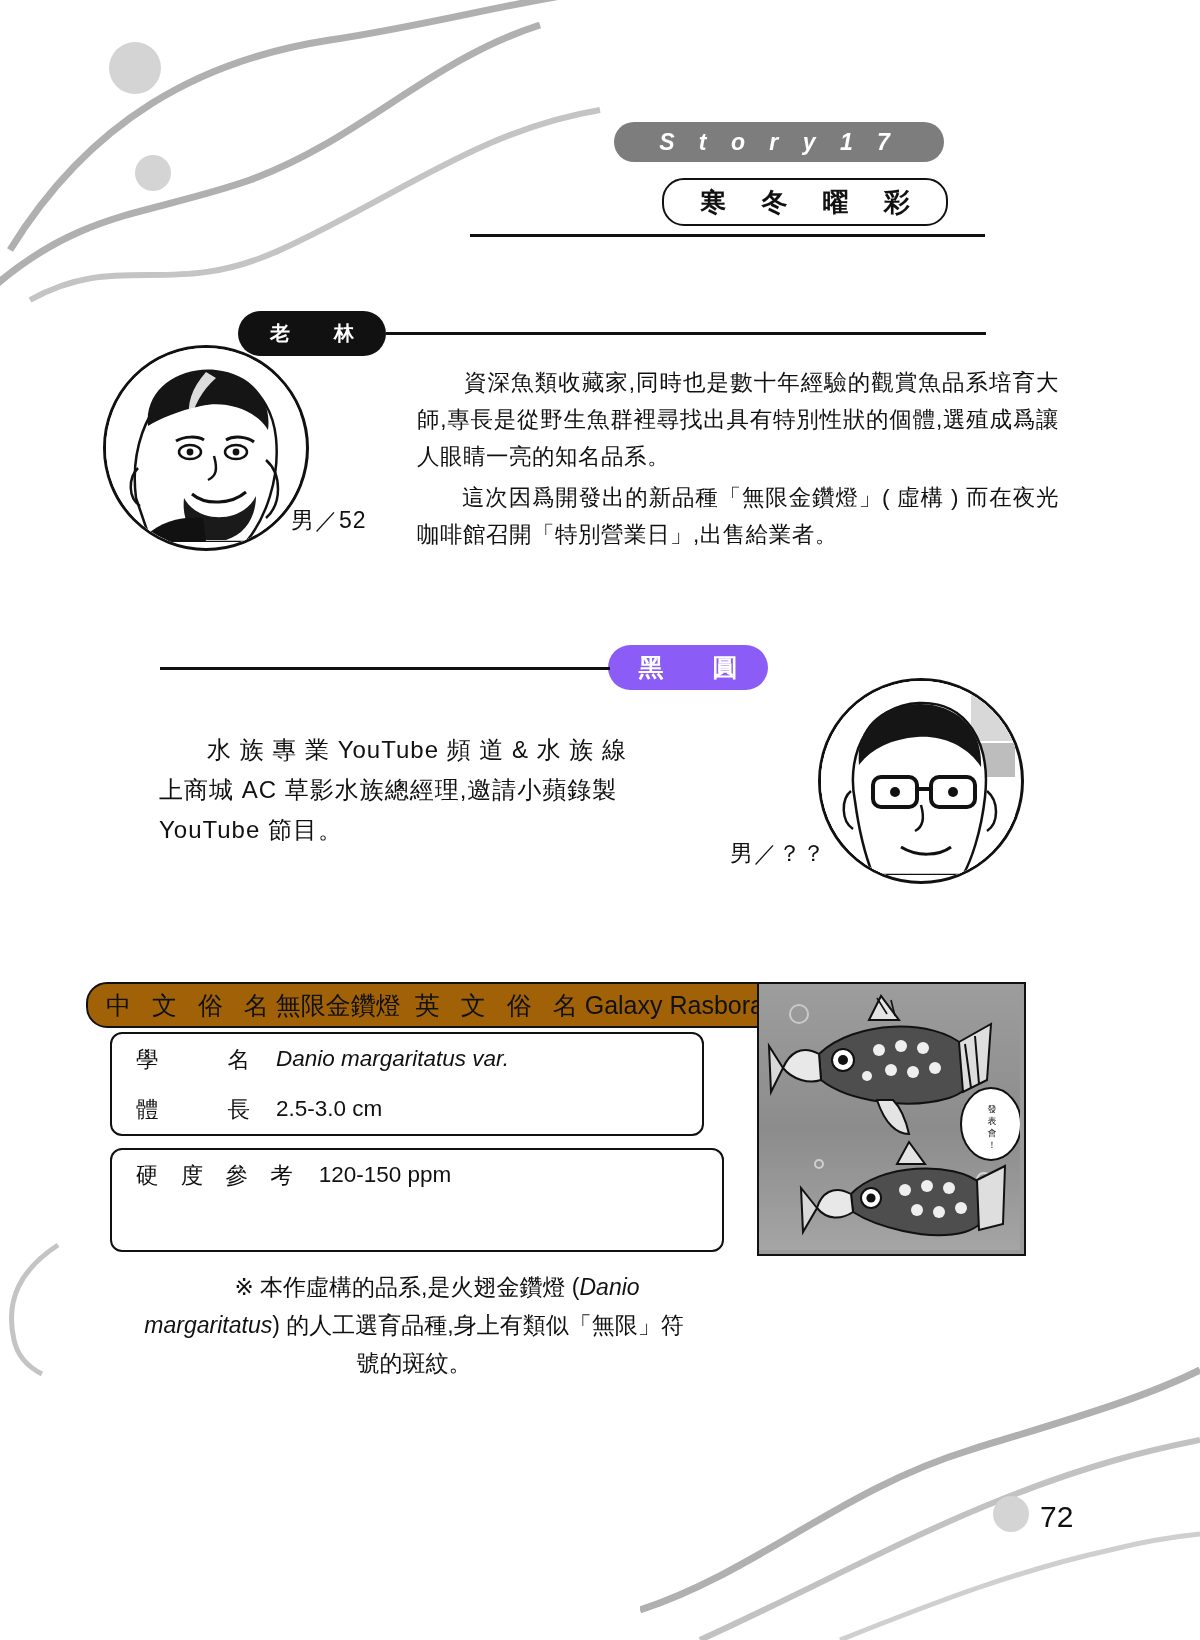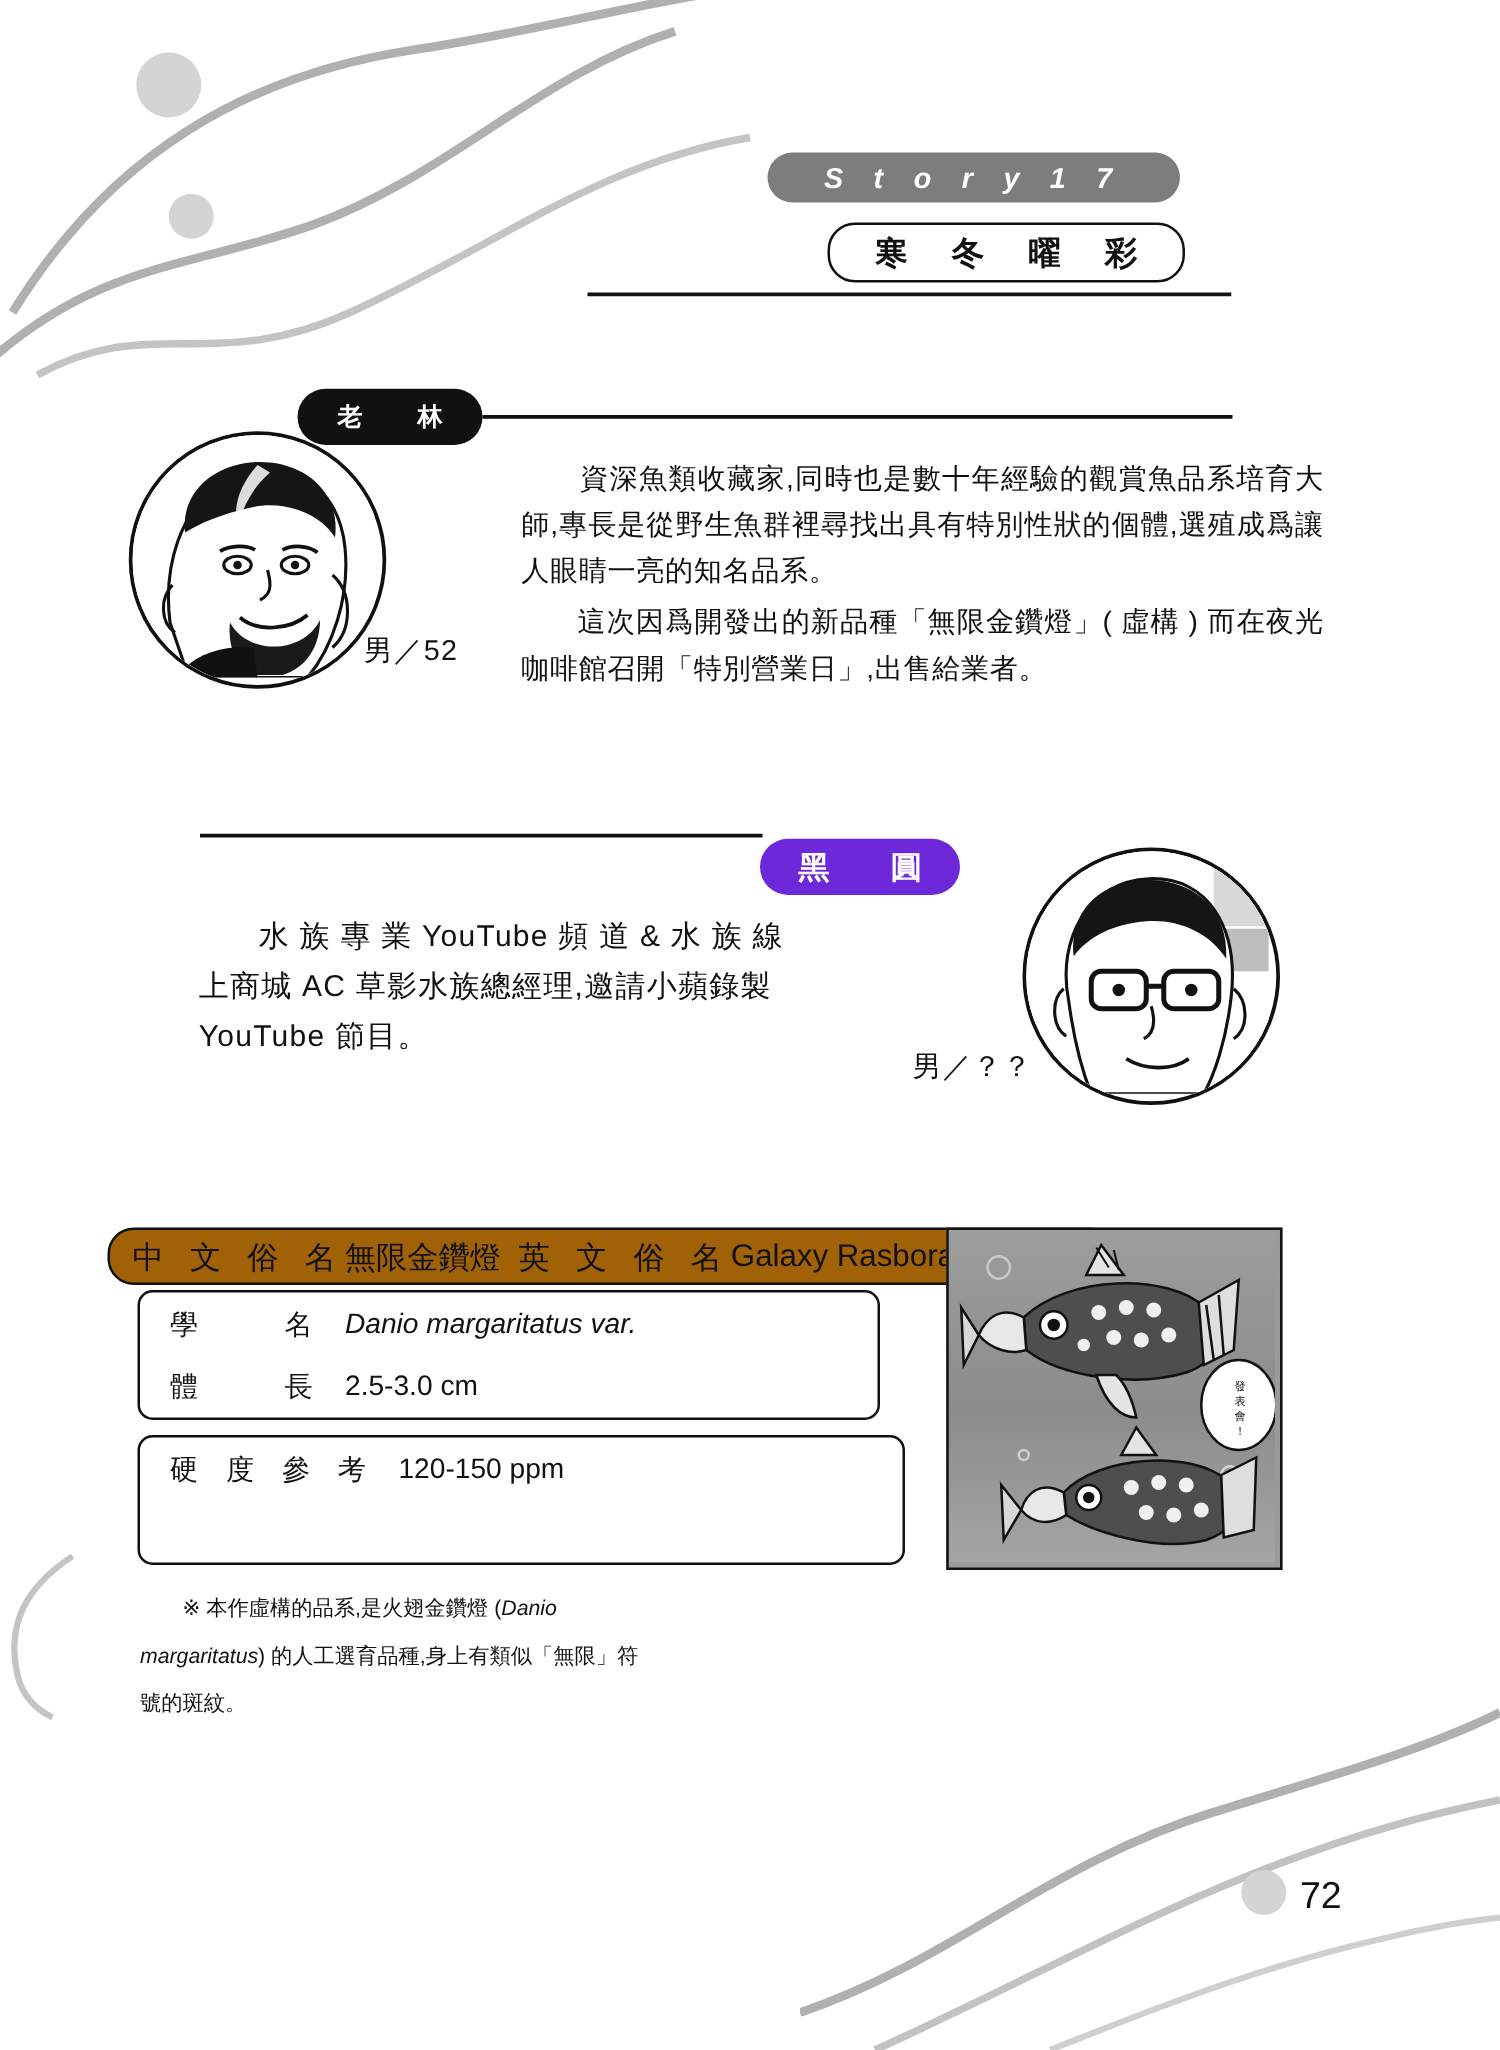--- a/index.html
+++ b/index.html
@@ -62,23 +62,23 @@
     position:absolute;left:413px;top:360px;width:650px;
     font-size:22.5px;line-height:37px;letter-spacing:.5px;text-align:justify;
   }
   .char1-body p{margin:4px;}
   .char1-body p+p{text-indent:2em;}
 
   
   .char2-name{
     position:absolute;left:608px;top:645px;
     width:160px;height:45px;border-radius:23px;
-    background:#6d28d9;color:#fff;
+    background:#8b5cf6;color:#fff;
     display:flex;align-items:center;justify-content:center;
-    font-size:25px;font-weight:bold;letter-spacing:12px;text-indent:12px;margin-top:26px;
+    font-size:25px;font-weight:bold;letter-spacing:12px;text-indent:12px;
   }
   .char2-rule{
     position:absolute;left:160px;top:667px;width:450px;height:2.5px;background:#111;
   }
   .char2-portrait{
     position:absolute;left:818px;top:678px;width:200px;height:200px;border-radius:50%;
     border:3px solid #111;overflow:hidden;background:#fff;
   }
   .char2-age{
     position:absolute;left:730px;top:838px;font-size:23px;letter-spacing:1px;
@@ -110,22 +110,22 @@
   .srow .val.ital{font-style:italic;}
   .srow .lbl2{margin-left:64px;letter-spacing:6px;}
   .srow .val2{margin-left:22px;}
 
   .fish-img{
     position:absolute;left:757px;top:982px;width:265px;height:270px;
     border:2px solid #111;overflow:hidden;background:#9a9a9a;
   }
 
   .note{
-    position:absolute;left:112px;top:1268px;width:580px;
-    font-size:17px;line-height:38px;
+    position:absolute;left:124px;top:1268px;width:580px;
+    font-size:23px;line-height:38px;text-align:center;
   }
   .note .ital{font-style:italic;}
   .note p{margin:0;}
 
   .page-num{
     position:absolute;left:1040px;top:1500px;font-size:30px;color:#111;
   }
 </style>
 </head>
 <body>

